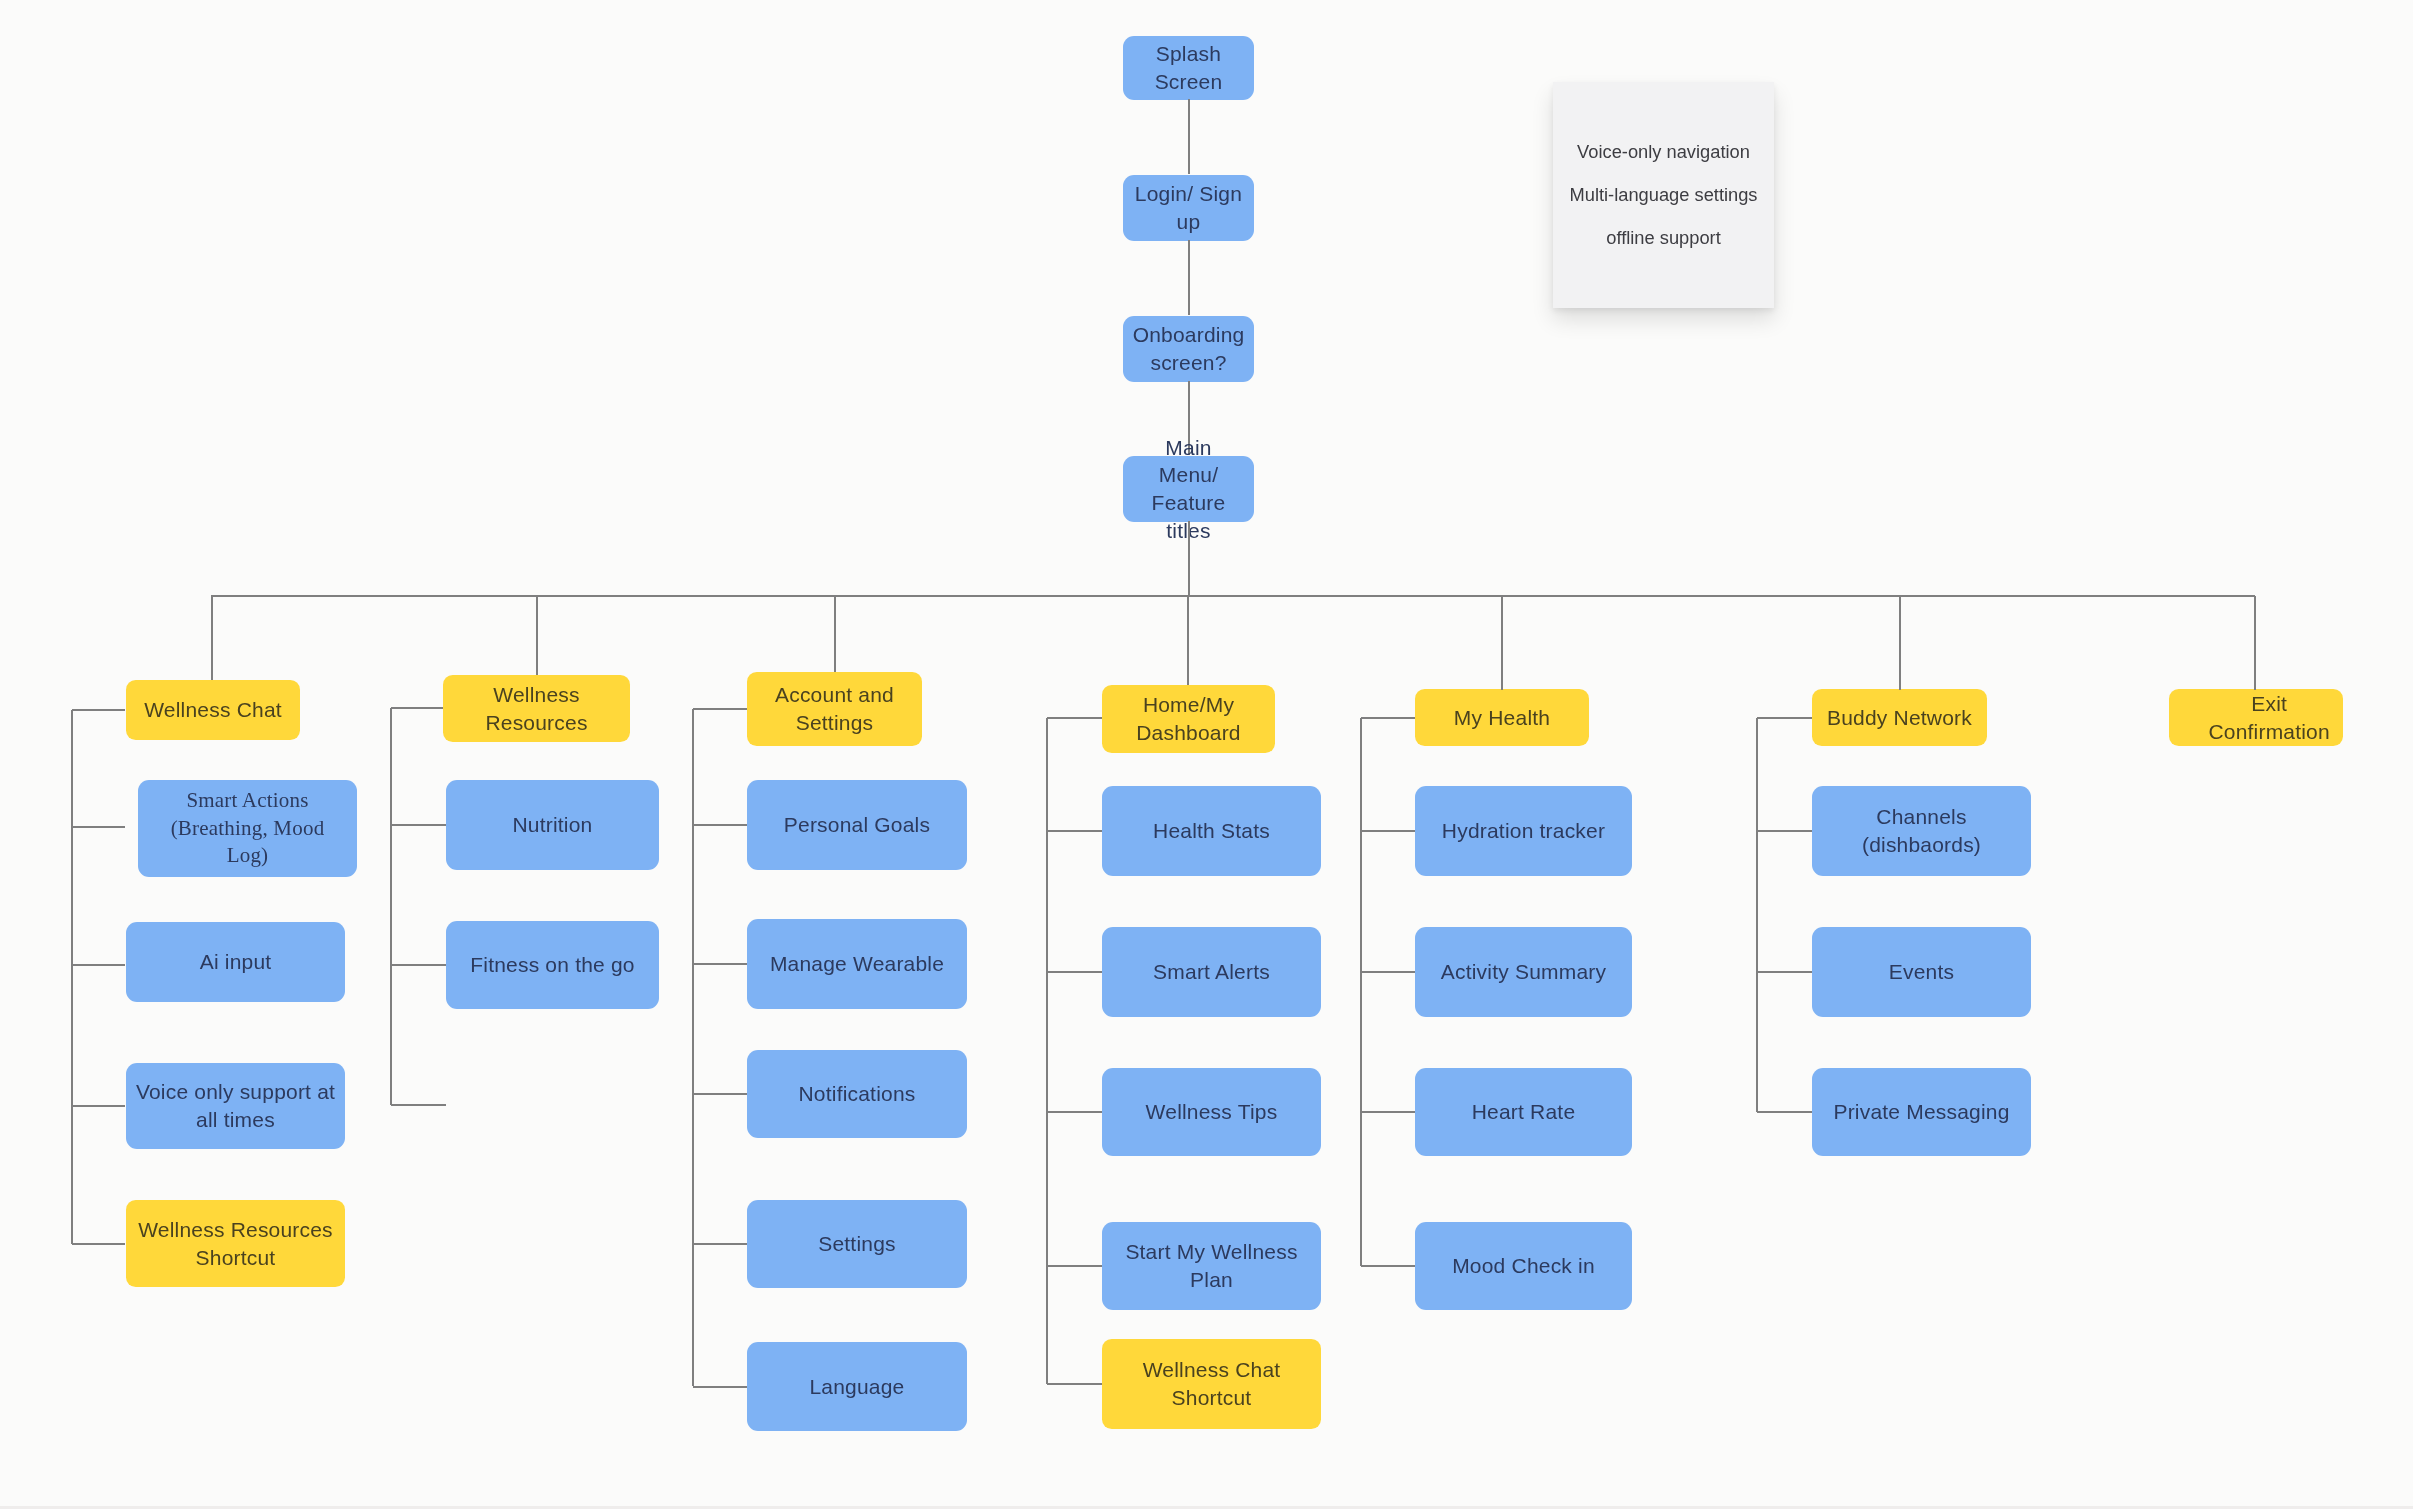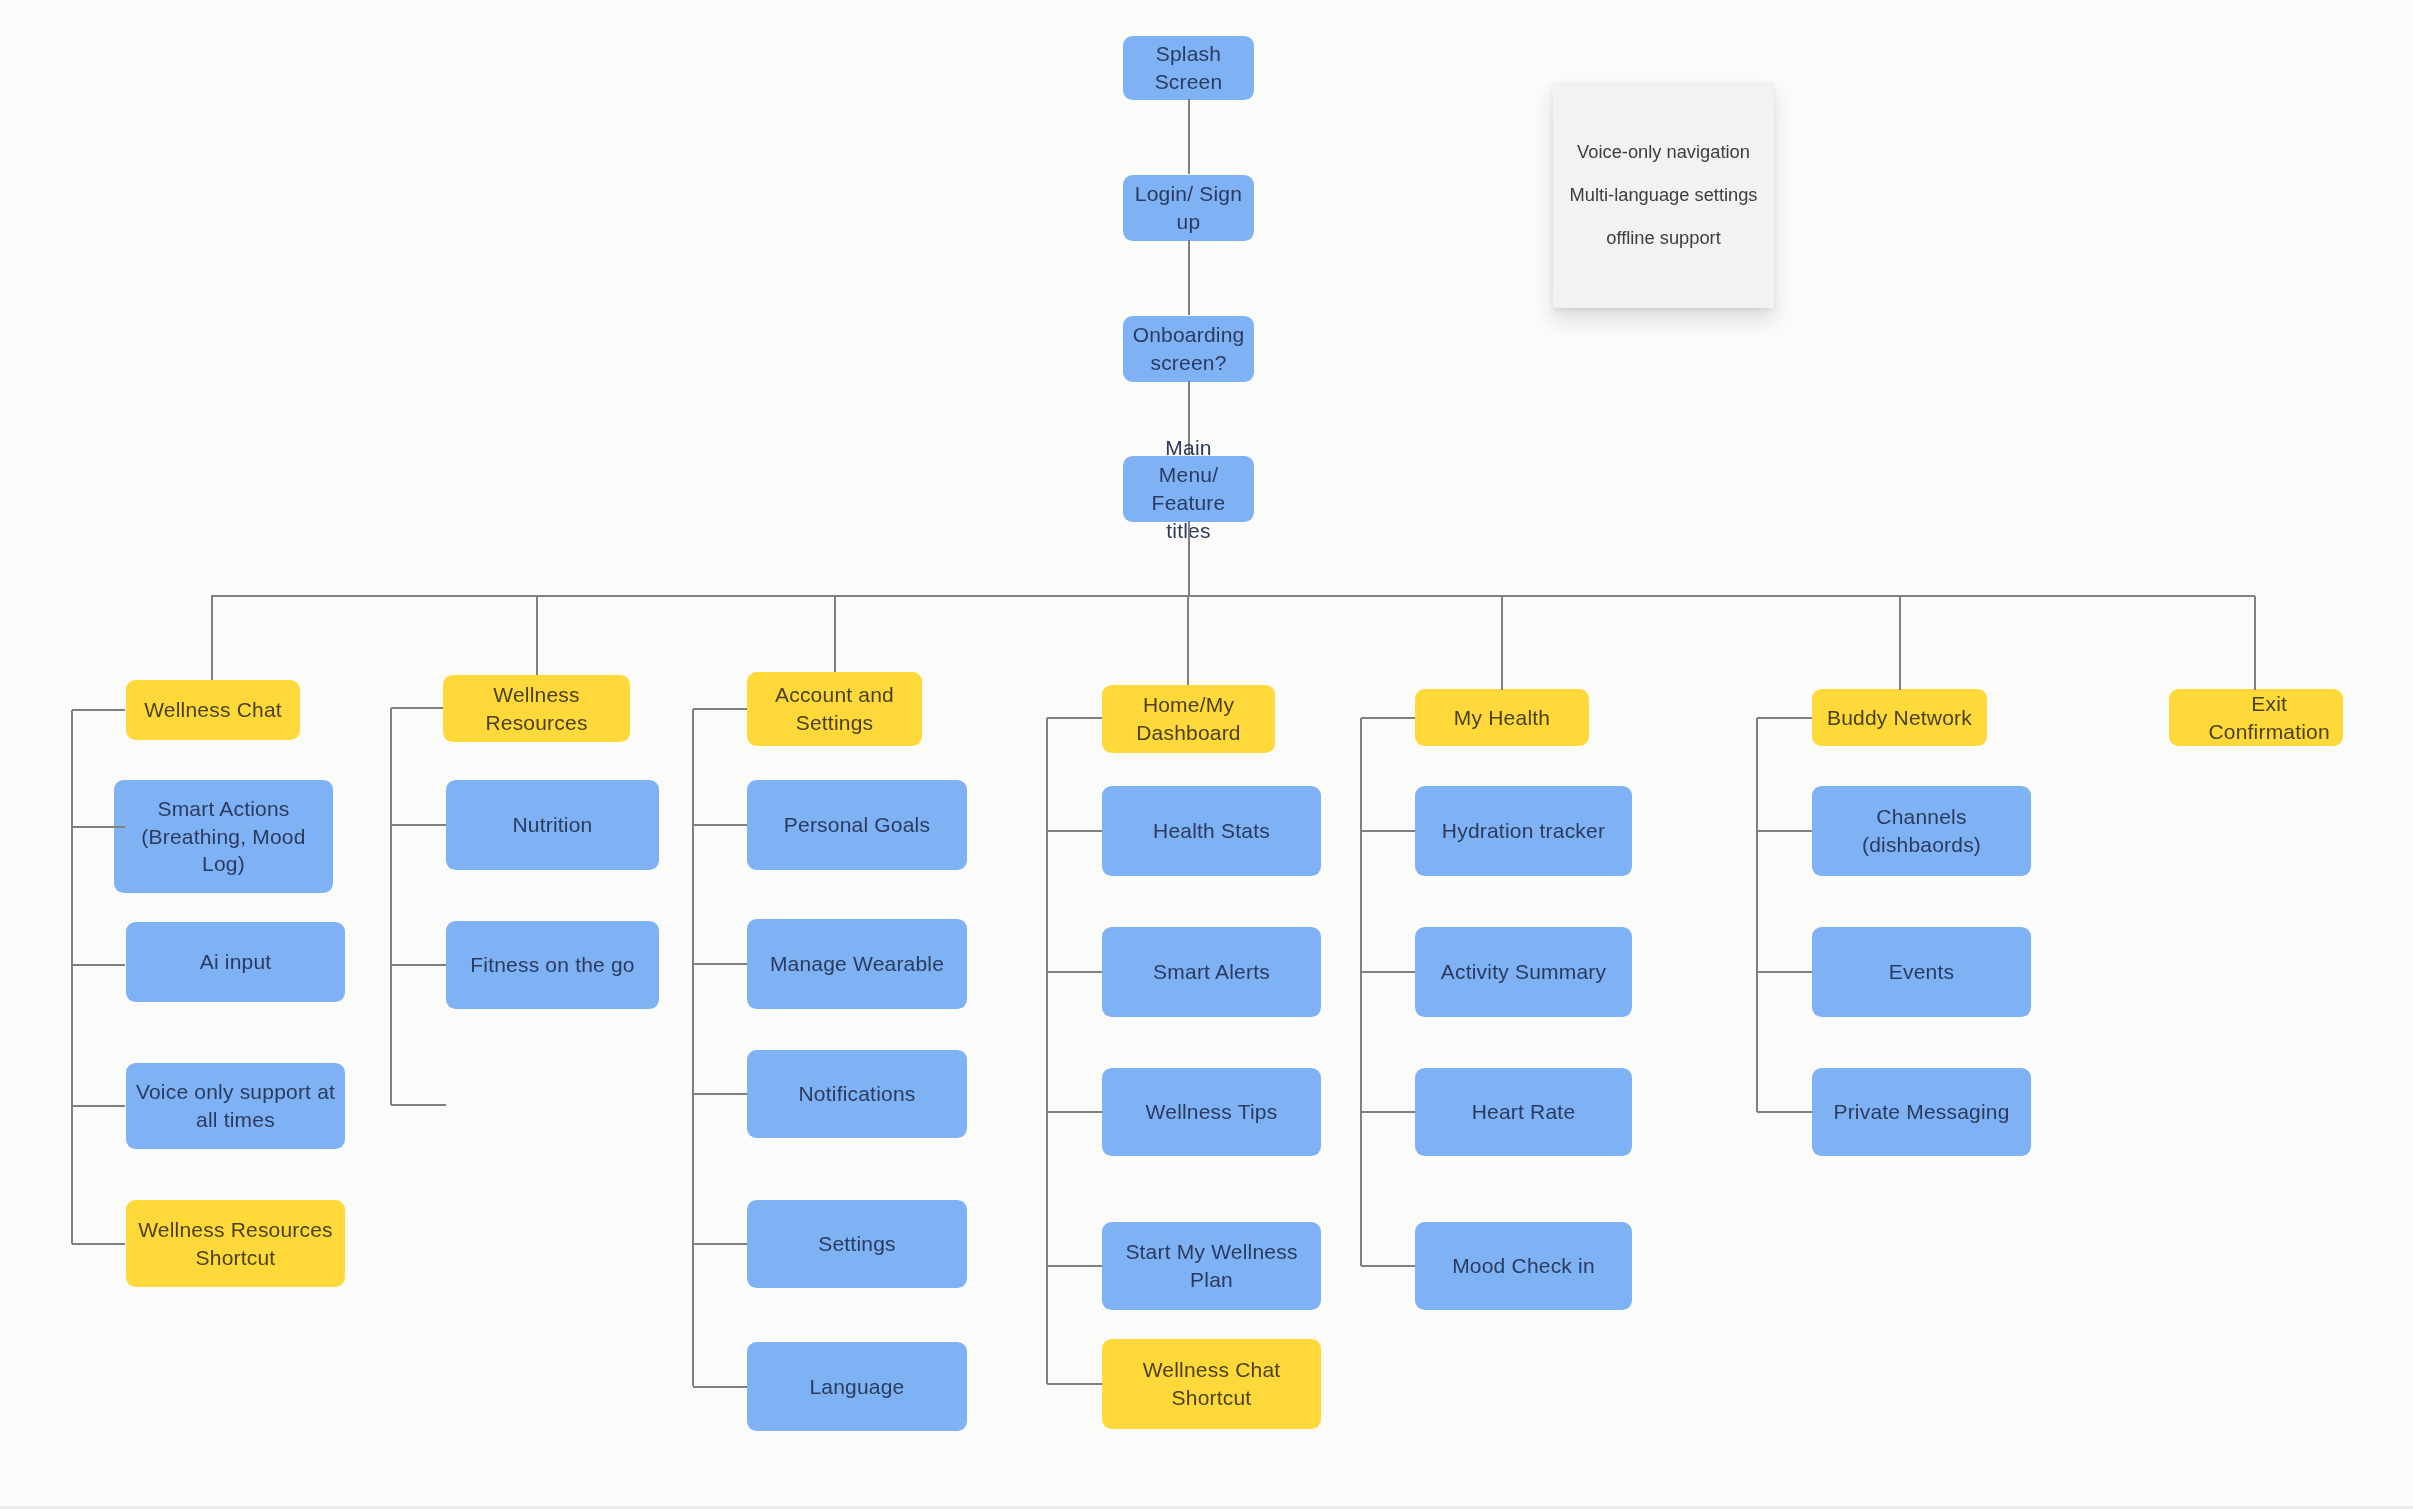--- a/index.html
+++ b/index.html
@@ -3,21 +3,21 @@
 <meta charset="utf-8">
 <style>
   :root{
     --blue:#7EB2F4; --yellow:#FFD83A; --blue-text:#2C3A5E; --yellow-text:#4A421F;
     --line:#7F7F7F; --canvas:#FBFBFA; --sticky:#F2F2F3; --sticky-text:#3D3D42;
   }
   html,body{margin:0;padding:0;}
   body{font-family:"Liberation Sans",sans-serif;background:#fff;}
   #stage{position:relative;width:2414px;height:1509px;background:var(--canvas);overflow:hidden;}
   .node{position:absolute;border-radius:9.7px;display:flex;align-items:center;justify-content:center;box-sizing:border-box;padding:3.9px 9.7px;}
-  .node.blue{background:var(--blue);}
+  .node.blue{background:var(--blue);border-radius:11px;}
   .node.yellow{background:var(--yellow);}
   .node-label{width:100%;text-align:center;font-size:21px;line-height:1.32;letter-spacing:0.2px;}
   .node.blue .node-label{color:var(--blue-text);}
   .node.yellow .node-label{color:var(--yellow-text);}
   .line{position:absolute;background:var(--line);}
   .sticky{position:absolute;background:var(--sticky);box-shadow:0 11.6px 21px rgba(0,0,0,.12),0 2.9px 5.8px rgba(0,0,0,.07);
           display:flex;flex-direction:column;align-items:center;justify-content:center;gap:21px;}
   .sticky-line{font-size:18.3px;color:var(--sticky-text);text-align:center;font-family:"Liberation Sans",sans-serif;}
   .canvas-edge{position:absolute;left:0;right:0;bottom:0;height:2.9px;background:#EFEDEC;}
 </style>
@@ -47,21 +47,21 @@
       <div class="node-label">Main Menu/ Feature titles</div>
     </div>
     <div class="line" style="left: 1188px; top: 521px; width: 1.9px; height: 74px;"></div>
     <div class="line" style="left: 211px; top: 595px; width: 2044px; height: 1.9px;"></div>
     <div class="node yellow" style="left: 126px; top: 680px; width: 174px; height: 60px;">
       <div class="node-label">Wellness Chat</div>
     </div>
     <div class="line" style="left: 211px; top: 596px; width: 1.9px; height: 84px;"></div>
     <div class="line" style="left: 71px; top: 710px; width: 1.9px; height: 534px;"></div>
     <div class="line" style="left: 72px; top: 709px; width: 53px; height: 1.9px;"></div>
-    <div class="node blue" style="left: 114px; top: 780px; width: 219px; height: 113px;">
+    <div class="node blue" style="left: 138px; top: 780px; width: 219px; height: 97px; font-family: Liberation Serif, serif;">
       <div class="node-label">Smart Actions (Breathing, Mood Log)</div>
     </div>
     <div class="line" style="left: 72px; top: 826px; width: 53px; height: 1.9px;"></div>
     <div class="node blue" style="left: 126px; top: 922px; width: 219px; height: 80px;">
       <div class="node-label">Ai input</div>
     </div>
     <div class="line" style="left: 72px; top: 964px; width: 53px; height: 1.9px;"></div>
     <div class="node blue" style="left: 126px; top: 1063px; width: 219px; height: 86px;">
       <div class="node-label">Voice only support at all times</div>
     </div>

